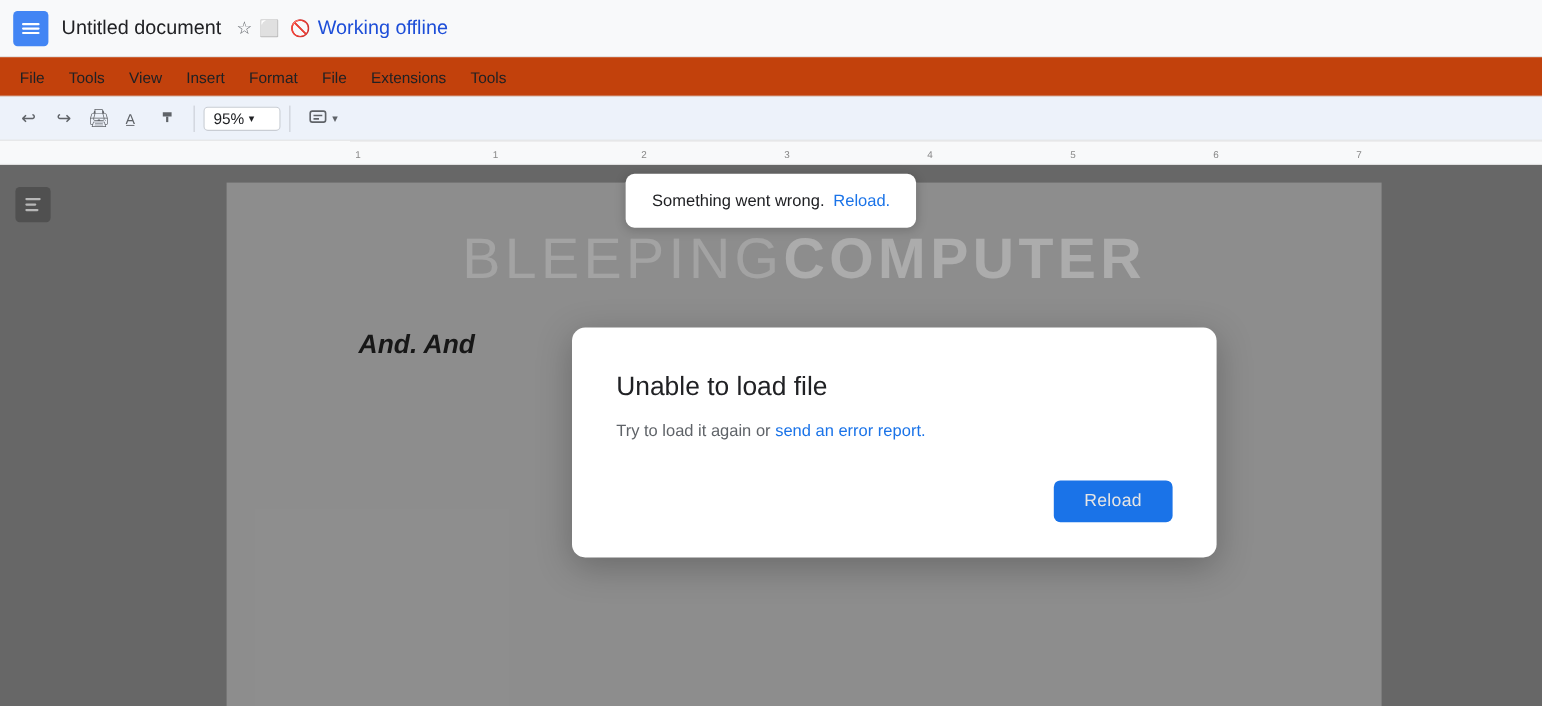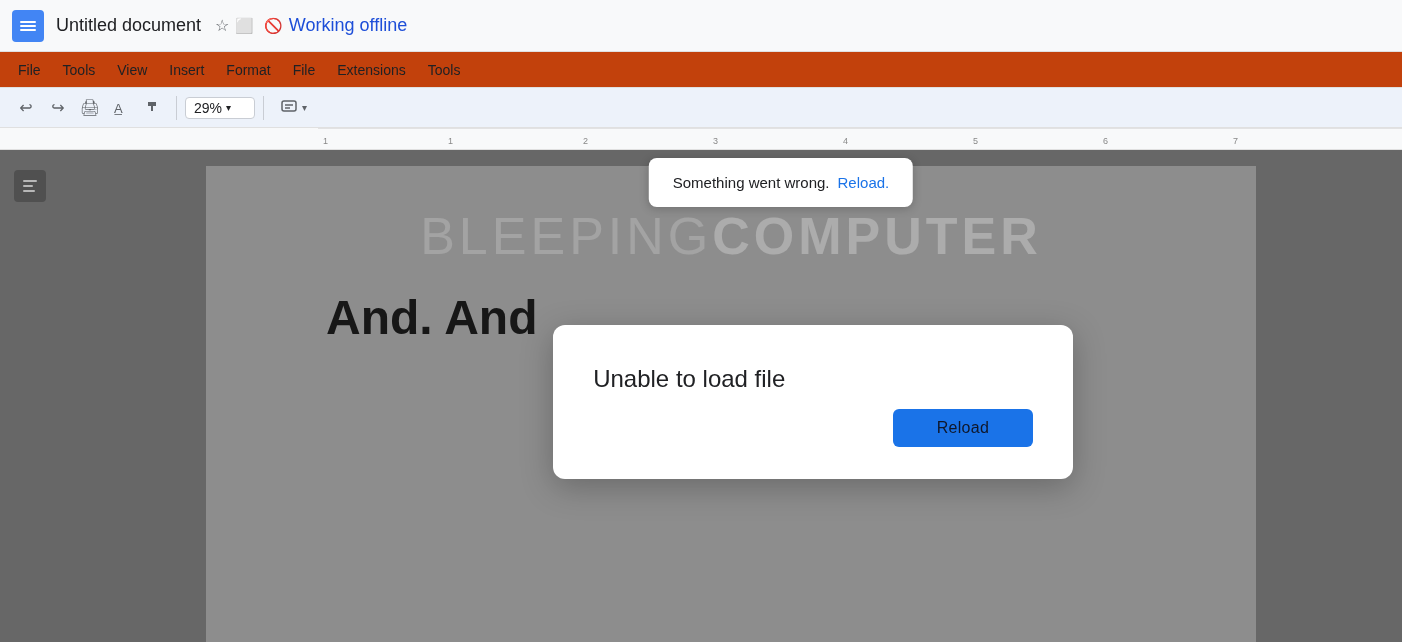--- a/index.html
+++ b/index.html
@@ -203,44 +203,44 @@
     }
     .doc-watermark span.lighter {
       font-weight: 300;
       color: rgba(255,255,255,0.25);
     }
     .doc-watermark span.bolder {
       font-weight: 700;
       color: rgba(255,255,255,0.35);
     }
     .doc-content {
-      margin-top: 24px;
-      font-size: 48px;
+      margin-top: 34px;
+      font-size: 24px;
       font-weight: 700;
       color: #1a1a1a;
       align-self: flex-start;
       padding-left: 120px;
+      font-style: italic;
     }
 
     
     .toaster {
       position: absolute;
       top: 8px;
       left: 50%;
       transform: translateX(-50%);
       background: white;
       border-radius: 8px;
       box-shadow: 0 2px 10px rgba(0,0,0,0.2);
       padding: 16px 24px;
       display: flex;
       align-items: center;
       gap: 8px;
       z-index: 100;
       white-space: nowrap;
-      margin-left: 80px;
     }
     .toaster-text {
       font-size: 15px;
       color: #202124;
     }
     .toaster-link {
       font-size: 15px;
       color: #1a73e8;
       text-decoration: none;
       cursor: pointer;
@@ -255,21 +255,21 @@
       display: flex;
       align-items: center;
       justify-content: center;
       z-index: 50;
     }
     .modal {
       background: white;
       border-radius: 12px;
       box-shadow: 0 8px 32px rgba(0,0,0,0.25);
       padding: 40px 40px 32px 40px;
-      width: 520px;
+      width: 586px;
       position: absolute;
       top: 50%;
       left: 58%;
       transform: translate(-50%, -50%);
     }
     .modal-title {
       font-size: 24px;
       font-weight: 500;
       color: #202124;
       margin-bottom: 16px;
@@ -284,24 +284,24 @@
       color: #1a73e8;
       text-decoration: none;
       cursor: pointer;
     }
     .modal-footer {
       display: flex;
       justify-content: flex-end;
     }
     .reload-btn {
       background: #1a73e8;
-      color: #0f172a;
+      color: #e5e5e5;
       border: none;
       border-radius: 6px;
-      padding: 10px 44px;
+      padding: 10px 28px;
       font-size: 16px;
       font-weight: 500;
       cursor: pointer;
       letter-spacing: 0.3px;
     }
   </style>
 </head>
 <body>
 
 <div class="title-bar">
@@ -342,21 +342,21 @@
       </svg>
   </div>
   <div class="toolbar-btn" title="Paint format">
     <svg width="16" height="16" viewBox="0 0 16 16" fill="#5f6368">
         <path d="M2 2h8v4H2z"></path>
         <rect x="5" y="6" width="2" height="5" fill="#5f6368"></rect>
       </svg>
   </div>
   <div class="toolbar-divider"></div>
   <div class="zoom-selector">
-    <span>29%</span>
+    <span>95%</span>
     <span style="font-size:10px;">▾</span>
   </div>
   <div class="toolbar-divider"></div>
   <div class="comments-btn">
     <svg width="18" height="18" viewBox="0 0 18 18" fill="#5f6368">
         <rect x="2" y="2" width="14" height="10" rx="2" stroke="#5f6368" fill="none" stroke-width="1.5"></rect>
         <line x1="5" y1="6" x2="13" y2="6" stroke="#5f6368" stroke-width="1.5"></line>
         <line x1="5" y1="9" x2="10" y2="9" stroke="#5f6368" stroke-width="1.5"></line>
       </svg>
     <span style="font-size:10px; color:#5f6368;">▾</span>
@@ -400,19 +400,22 @@
   </div>
 
   <div class="toaster">
     <span class="toaster-text">Something went wrong.</span>
     <a class="toaster-link">Reload.</a>
   </div>
 
   <div class="modal-overlay">
     <div class="modal">
       <div class="modal-title">Unable to load file</div>
+      <div class="modal-body">
+        <span>Try to load it again or </span><a>send an error report.</a>
+      </div>
       <div class="modal-footer">
         <button class="reload-btn">Reload</button>
       </div>
     </div>
   </div>
 
 </div>
 
 </body></html>

